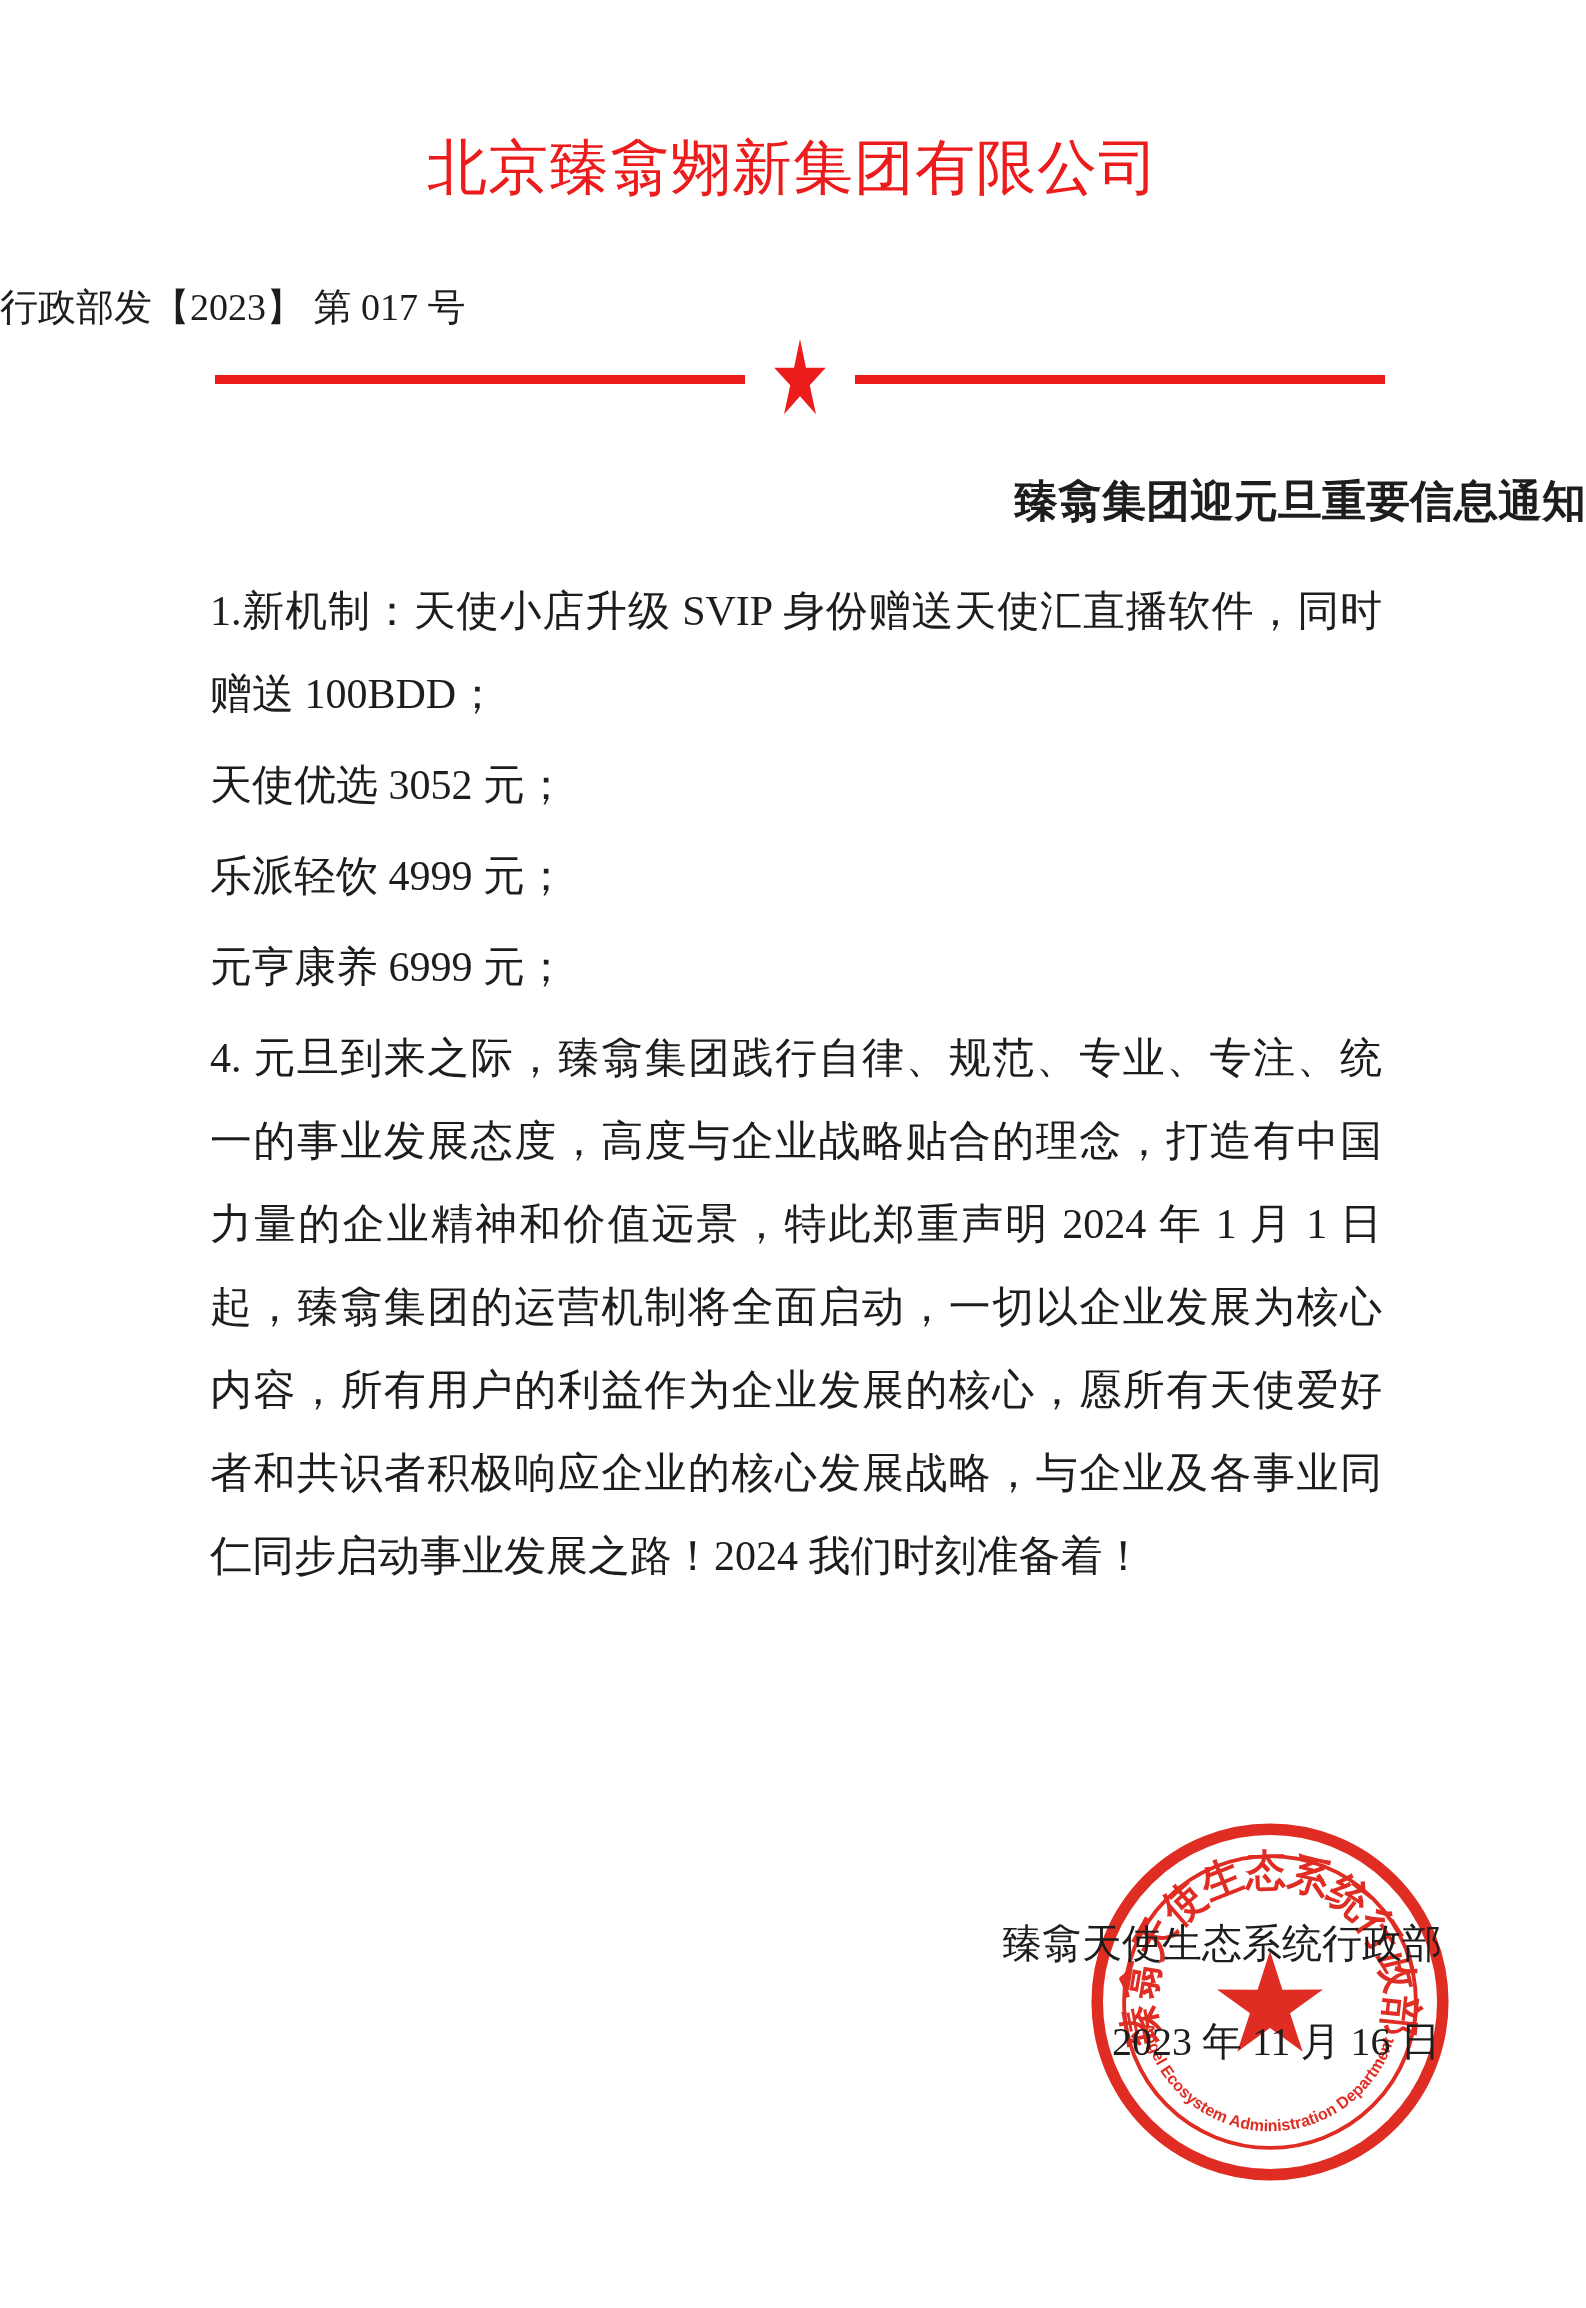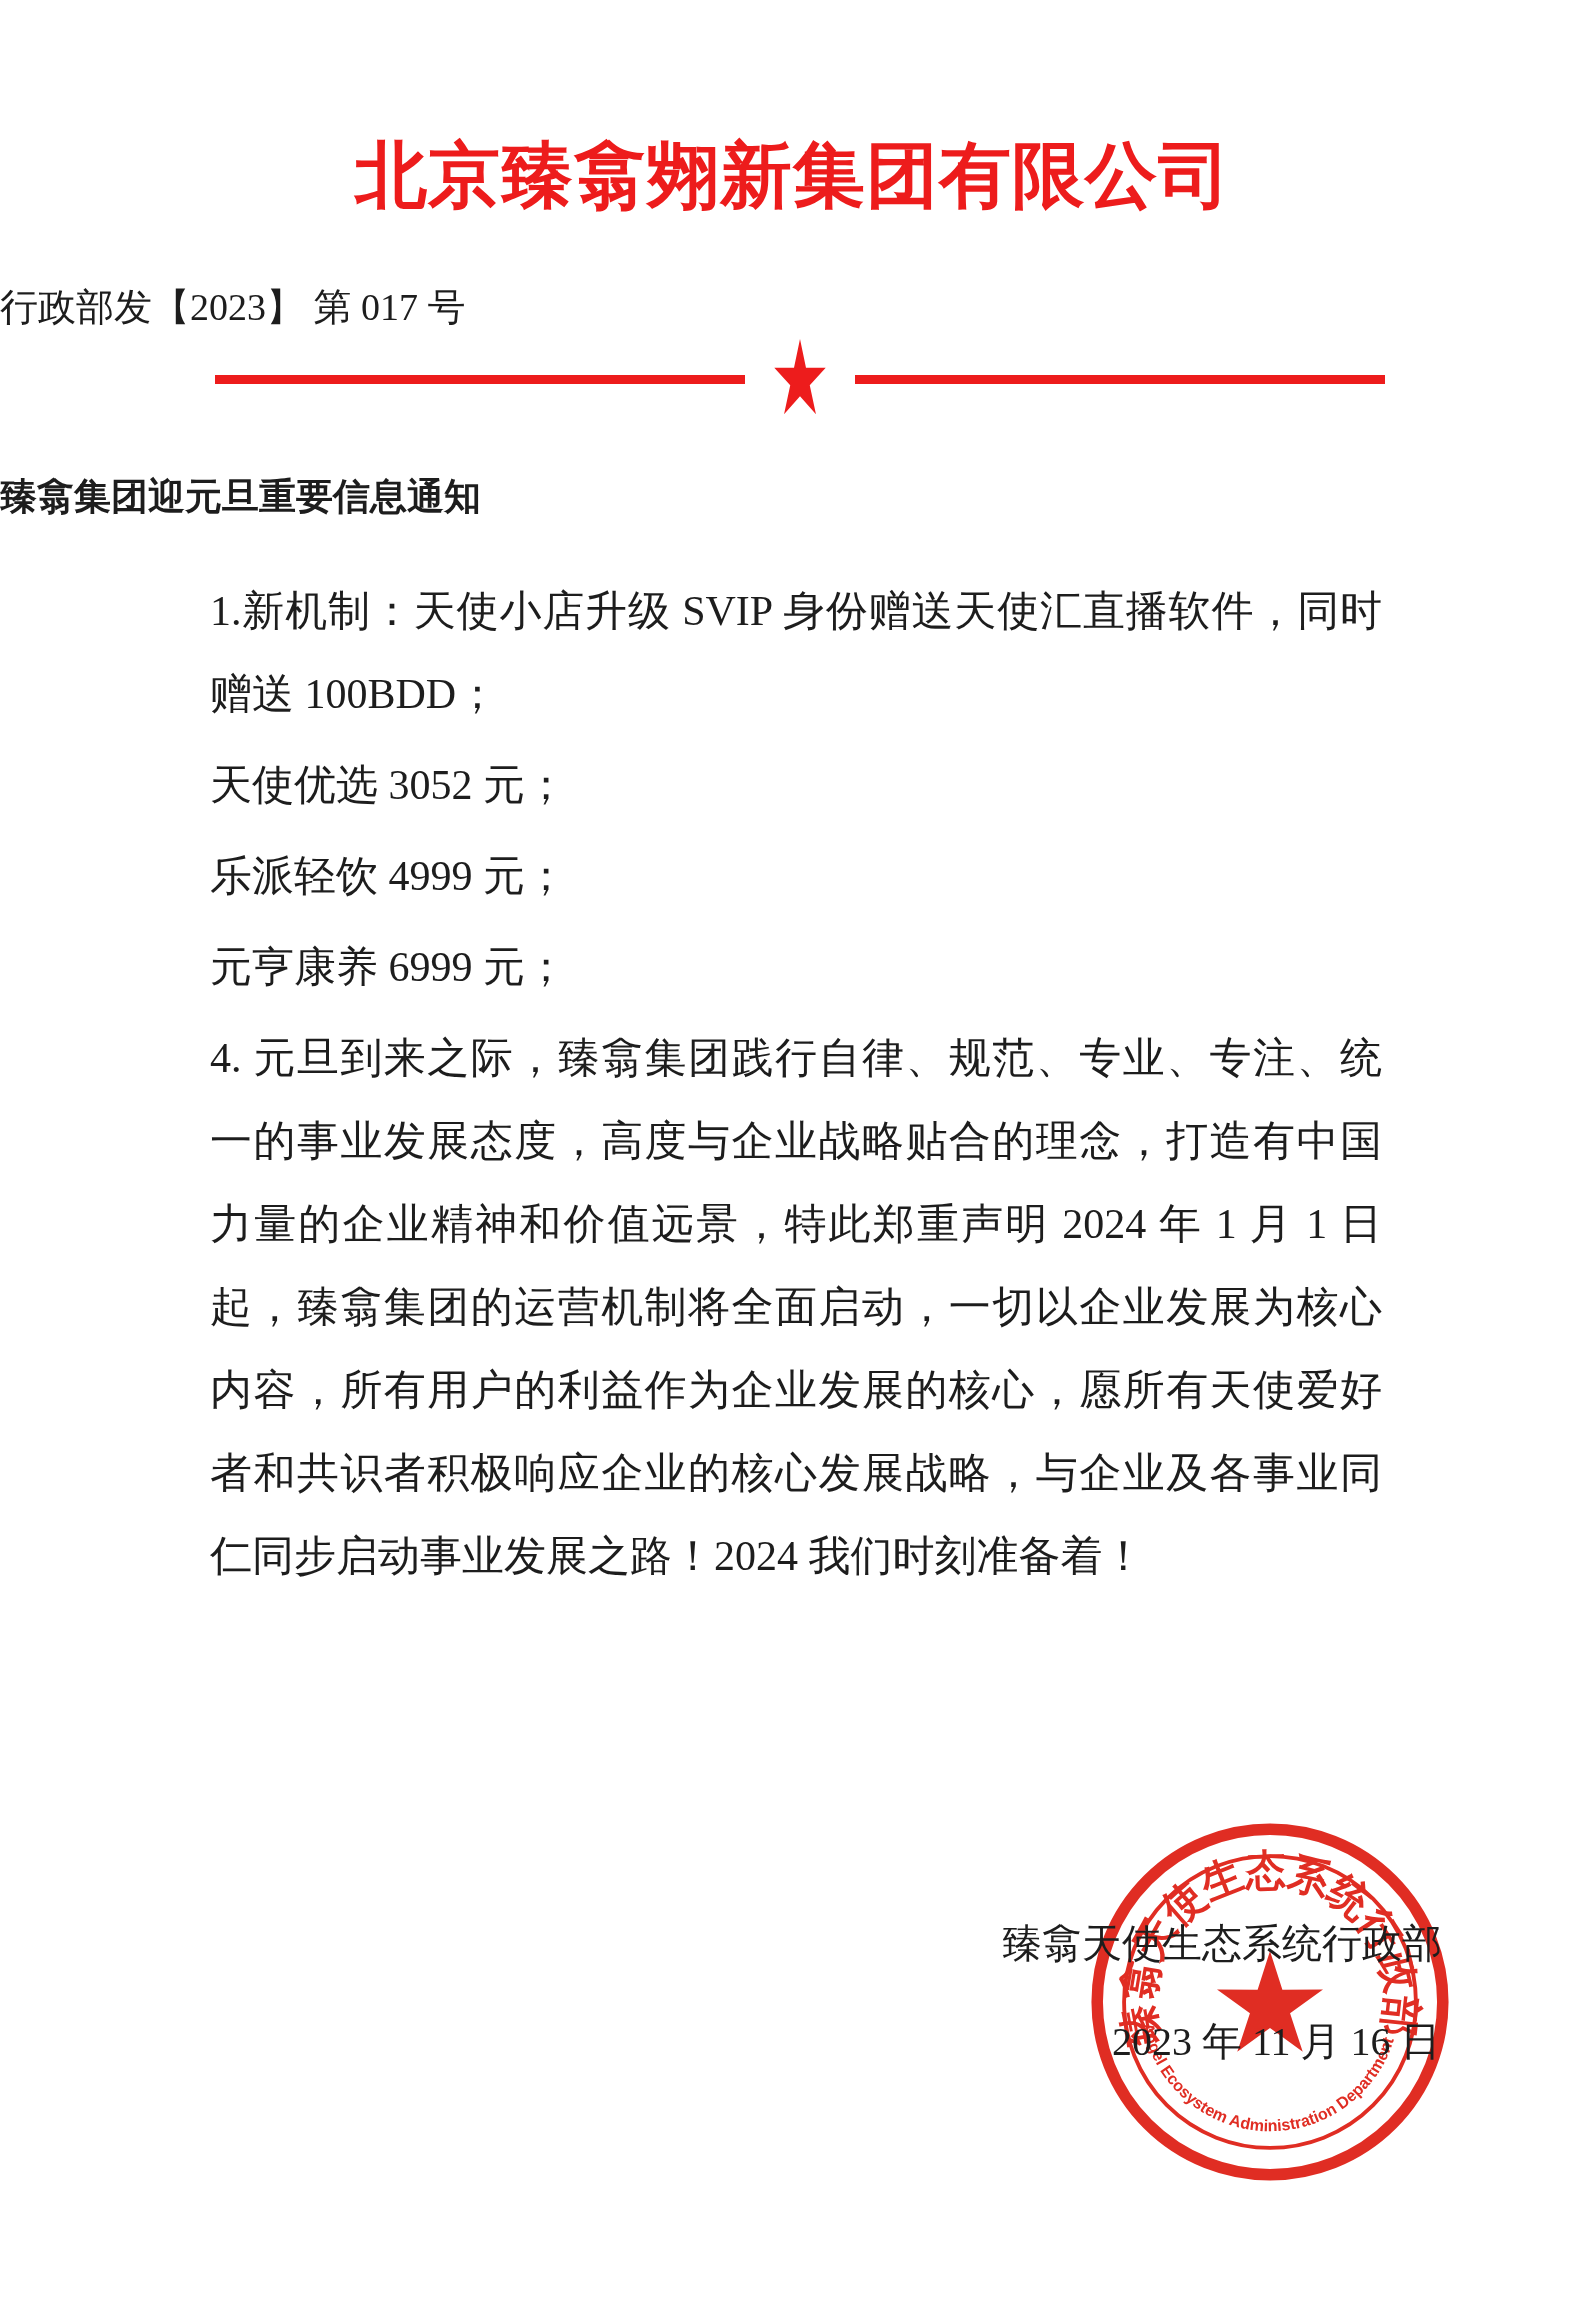--- a/index.html
+++ b/index.html
@@ -9,22 +9,22 @@
     height: 2308px;
     background: #ffffff;
     overflow: hidden;
     font-family: "Liberation Serif", serif;
     color: var(--text, #1d1d1d);
   }
   .company-title {
     position: absolute;
     top: 128px; left: 0; width: 100%;
     text-align: center;
-    font-size: 72px;
-    font-weight: bold;
+    font-size: 60px;
+    font-weight: normal;
     letter-spacing: 1px;
     color: var(--accent-red, #ed1c1c);
     white-space: nowrap;
   }
   .doc-number {
     position: absolute;
     top: 282px; left: 0; width: 100%;
     font-size: 38px;
     color: var(--text, #1d1d1d);
     white-space: nowrap;
@@ -42,22 +42,22 @@
     background: var(--accent-red, #ed1c1c);
   }
   .divider .star-wrap {
     width: 58px; height: 84px;
     margin: 0 26px;
     flex: 0 0 auto;
   }
   .notice-title {
     position: absolute;
     top: 472px; left: 0; width: 100%;
-    text-align: left;
-    font-size: 37px;
+    text-align: right;
+    font-size: 44px;
     font-weight: bold;
     white-space: nowrap;
   }
   .body-text {
     position: absolute;
     top: 562px; left: 202px;
     width: 1188px;
     font-size: 42px;
     line-height: 83px;
     text-align: justify;

